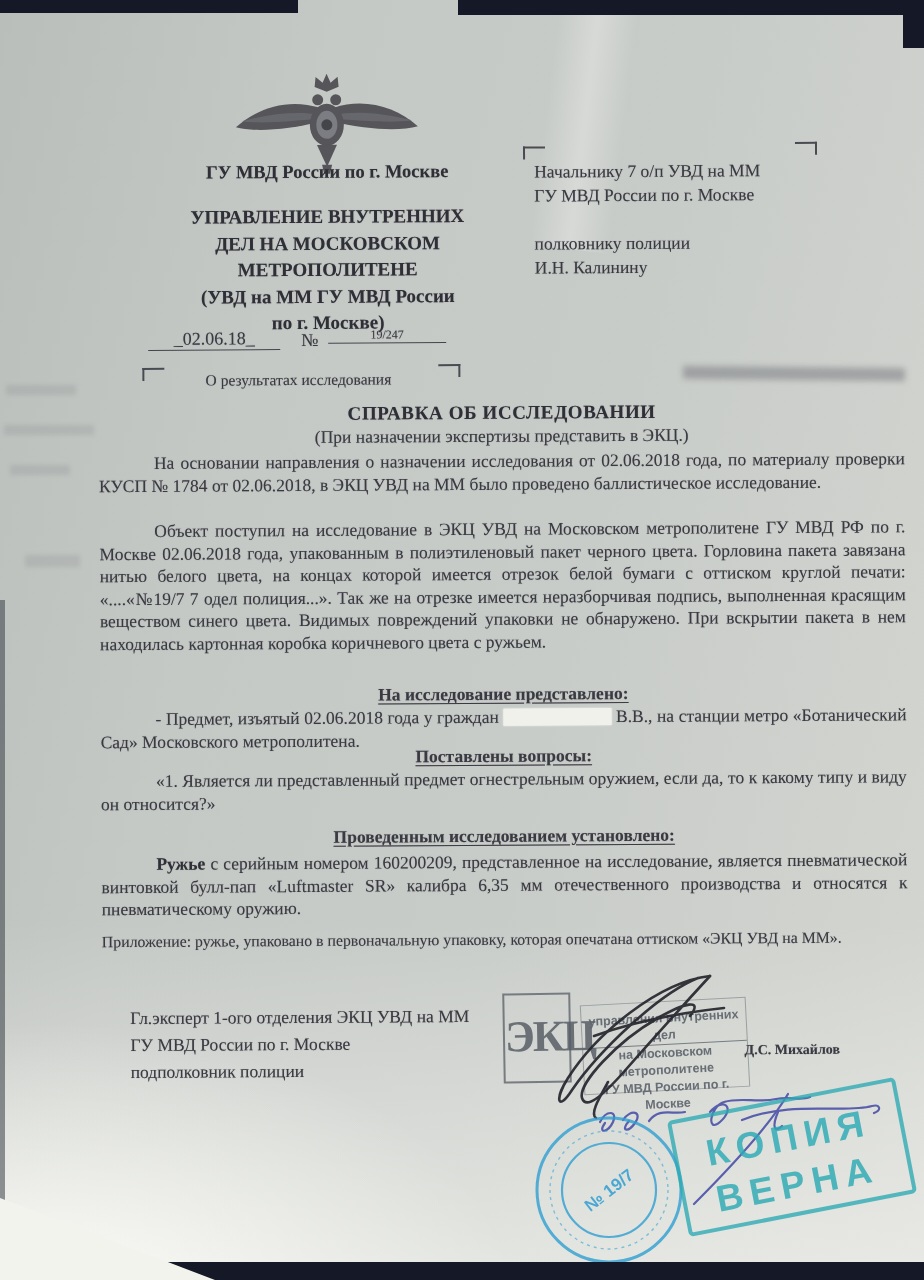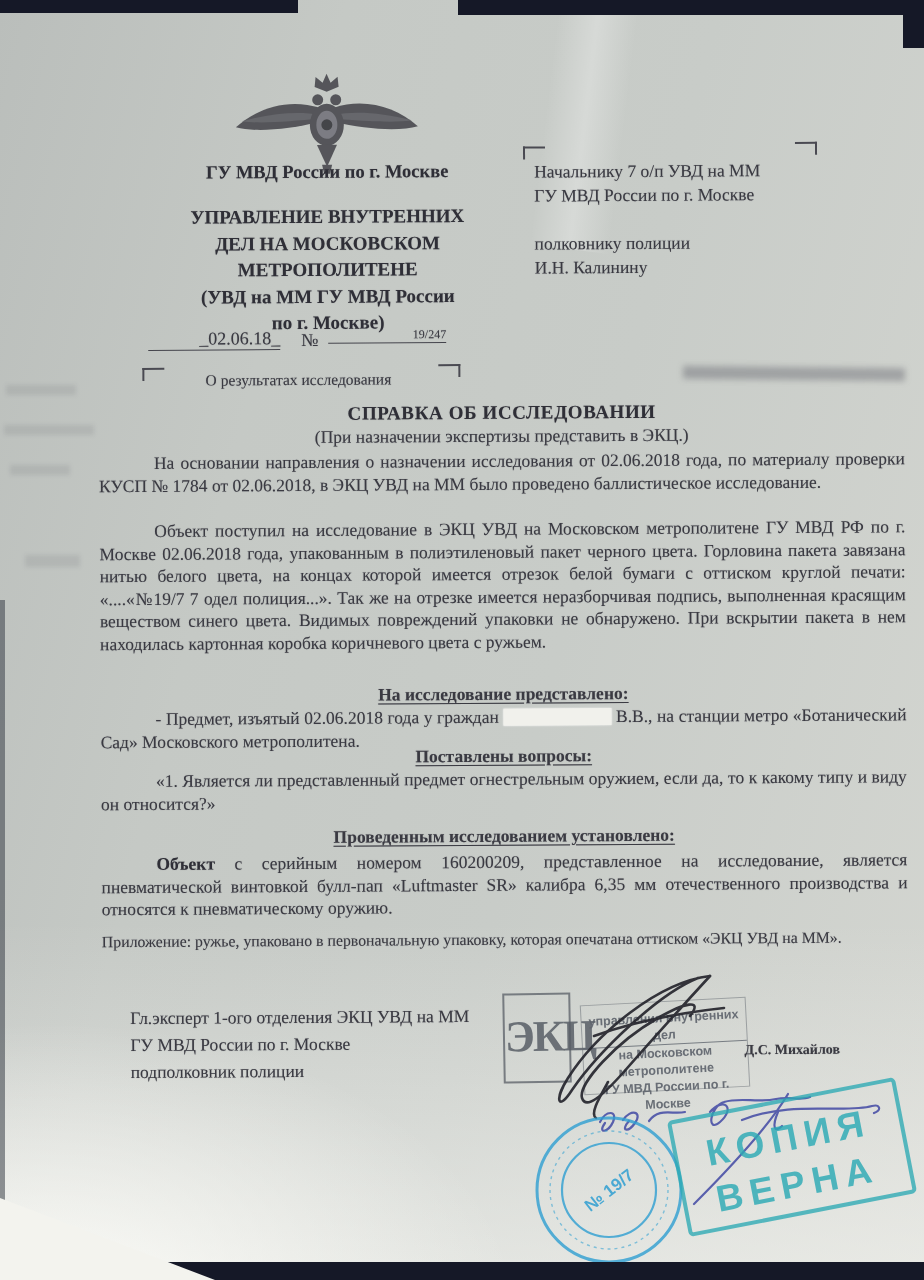--- a/index.html
+++ b/index.html
@@ -29,21 +29,21 @@
   .abs{position:absolute;}
   .ctr{text-align:center;}
   .b{font-weight:bold;color:#2f2f37;}
   .body-par{width:806px;left:100px;font-size:17.5px;line-height:22.6px;
             text-align:justify;text-indent:55px;}
   .hr-head{width:806px;left:100px;font-size:17.5px;text-align:center;}
   .hr-head span{font-weight:bold;text-decoration:underline;text-underline-offset:3px;}
   .bracket{position:absolute;width:20px;height:11px;}
   .bracket.l{border-left:2px solid #4a4a52;border-top:2px solid #4a4a52;}
   .bracket.r{border-right:2px solid #4a4a52;border-top:2px solid #4a4a52;}
-  .uline{border-bottom:1.6px solid #44444c;text-align:right;}
+  .uline{border-bottom:1.6px solid #44444c;text-align:center;}
   .redact{display:inline-block;width:108px;height:17px;background:#f1f1ec;
           vertical-align:-3px;box-shadow:0 0 2px rgba(255,255,255,.9);}
   
   .ekc-box{position:absolute;left:503px;top:993px;width:64px;height:86px;
     border:2.5px solid rgba(88,94,102,.75);color:rgba(88,94,102,.85);
     font-size:44px;font-weight:bold;line-height:84px;text-align:center;
     letter-spacing:-2px;overflow:visible;white-space:nowrap;transform:rotate(-1deg);}
   .dept-stamp{position:absolute;left:582px;top:1001px;width:166px;height:90px;
     border:1.5px solid rgba(98,104,112,.5);transform:rotate(-3deg);
     font-family:"Liberation Sans",sans-serif;font-weight:bold;font-size:12.5px;
@@ -136,21 +136,21 @@
 
     <div class="abs hr-head" style="top:746px;">
       <span>Поставлены вопросы:</span>
     </div>
     <div class="abs body-par" style="top:768px;">«1. Является ли представленный предмет огнестрельным оружием, если да, то к какому типу и виду он относится?»</div>
 
     <div class="abs hr-head" style="top:826px;">
       <span>Проведенным исследованием установлено:</span>
     </div>
     <div class="abs body-par" style="top:851px;">
-      <span class="b">Объект</span><span> с серийным номером 160200209, представленное на исследование, является пневматической винтовкой булл-пап «Luftmaster SR» калибра 6,35 мм отечественного производства и относятся к пневматическому оружию.</span>
+      <span class="b">Ружье</span><span> с серийным номером 160200209, представленное на исследование, является пневматической винтовкой булл-пап «Luftmaster SR» калибра 6,35 мм отечественного производства и относятся к пневматическому оружию.</span>
     </div>
 
     <div class="abs" style="left:100px;top:929px;width:806px;font-size:15.8px;line-height:21px;text-align:justify;">Приложение: ружье, упаковано в первоначальную упаковку, которая опечатана оттиском «ЭКЦ УВД на ММ».</div>
 
     <div class="abs" style="left:128px;top:1003px;width:420px;font-size:17.5px;line-height:27px;">
       <div>Гл.эксперт 1-ого отделения ЭКЦ УВД на ММ</div>
       <div>ГУ МВД России по г. Москве</div>
       <div>подполковник полиции</div>
     </div>
     <div class="mikhailov">Д.С. Михайлов</div>

